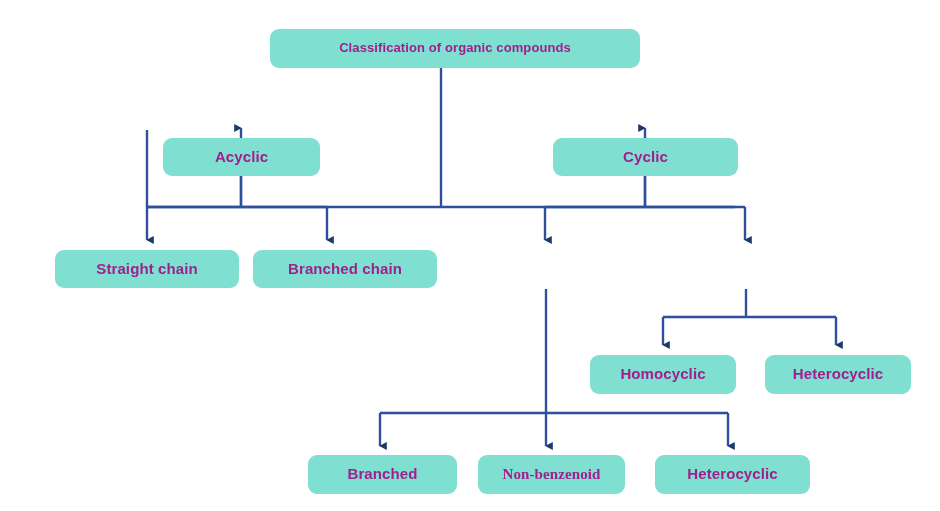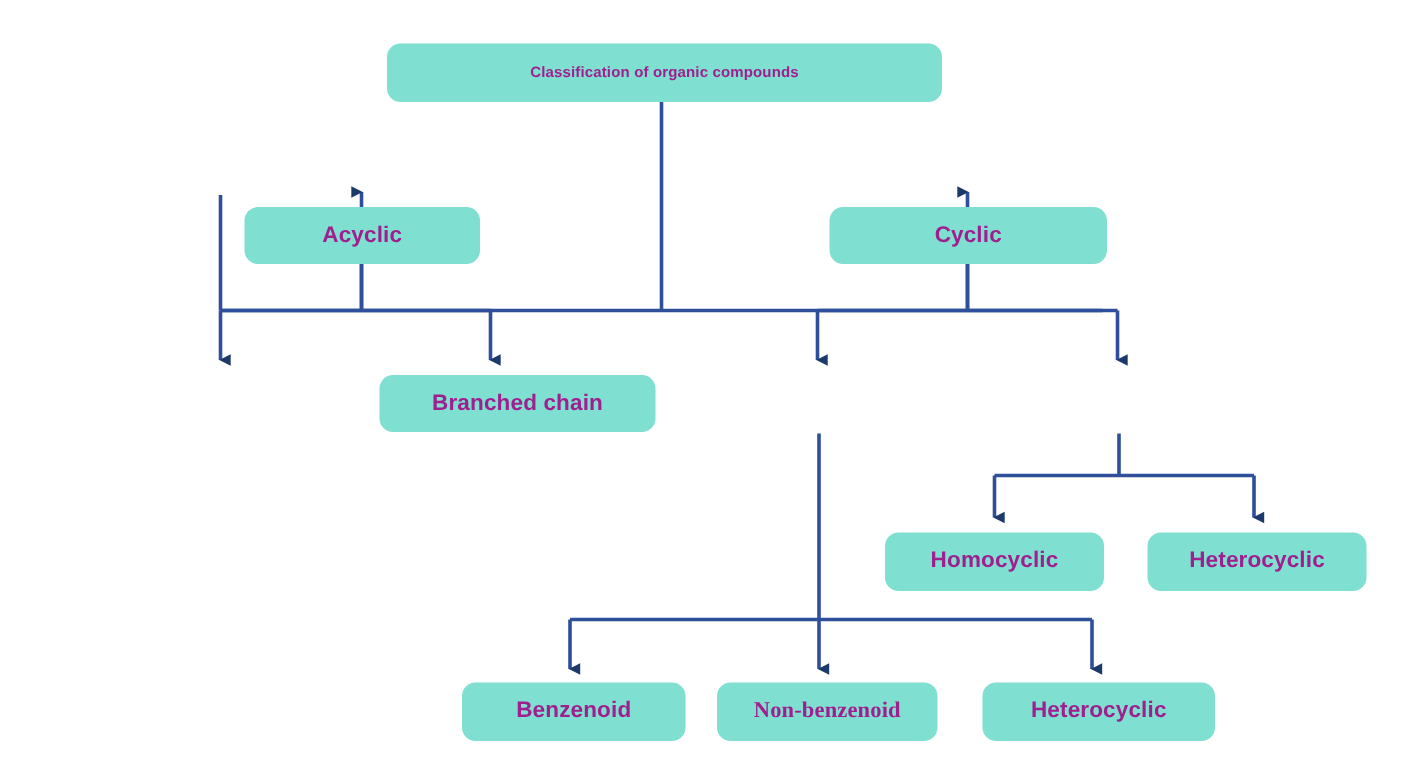--- a/index.html
+++ b/index.html
@@ -37,21 +37,22 @@
     color: #a01f8f;
     font-weight: bold;
     font-size: 15px;
     letter-spacing: 0.1px;
     text-align: center;
     line-height: 1.1;
     white-space: nowrap;
     padding: 0 10px;
   }
   .node.root {
-    font-size: 10px;
+    font-size: 13px;
+    margin-left: 12px;
   }
 </style>
 </head>
 <body>
 
 <div id="diagram-root">
 
   <svg id="connector-layer" viewBox="0 0 940 511" width="940" height="511" xmlns="http://www.w3.org/2000/svg">
     <defs>
       <marker id="arrow" markerWidth="9" markerHeight="9" refX="4.2" refY="7.4" orient="auto" markerUnits="userSpaceOnUse">
@@ -99,37 +100,40 @@
   </div>
 
   <div class="node" style="left:163px; top:138px; width:157px; height:38px;">
     <span>Acyclic</span>
   </div>
 
   <div class="node" style="left:553px; top:138px; width:185px; height:38px;">
     <span>Cyclic</span>
   </div>
 
+  <div class="node" style="left:55px; top:250px; width:184px; height:38px;">
+    <span>Straight chain</span>
+  </div>
 
   <div class="node" style="left:253px; top:250px; width:184px; height:38px;">
     <span>Branched chain</span>
   </div>
 
 
 
   <div class="node" style="left:590px; top:355px; width:146px; height:39px;">
     <span>Homocyclic</span>
   </div>
 
   <div class="node" style="left:765px; top:355px; width:146px; height:39px;">
     <span>Heterocyclic</span>
   </div>
 
   <div class="node" style="left:308px; top:455px; width:149px; height:39px;">
-    <span>Benzenoid</span>
+    <span>Branched</span>
   </div>
 
   <div class="node" style="left:478px; top:455px; width:147px; height:39px;font-family:Liberation Serif, serif;">
     <span>Non-benzenoid</span>
   </div>
 
   <div class="node" style="left:655px; top:455px; width:155px; height:39px;">
     <span>Heterocyclic</span>
   </div>
 

